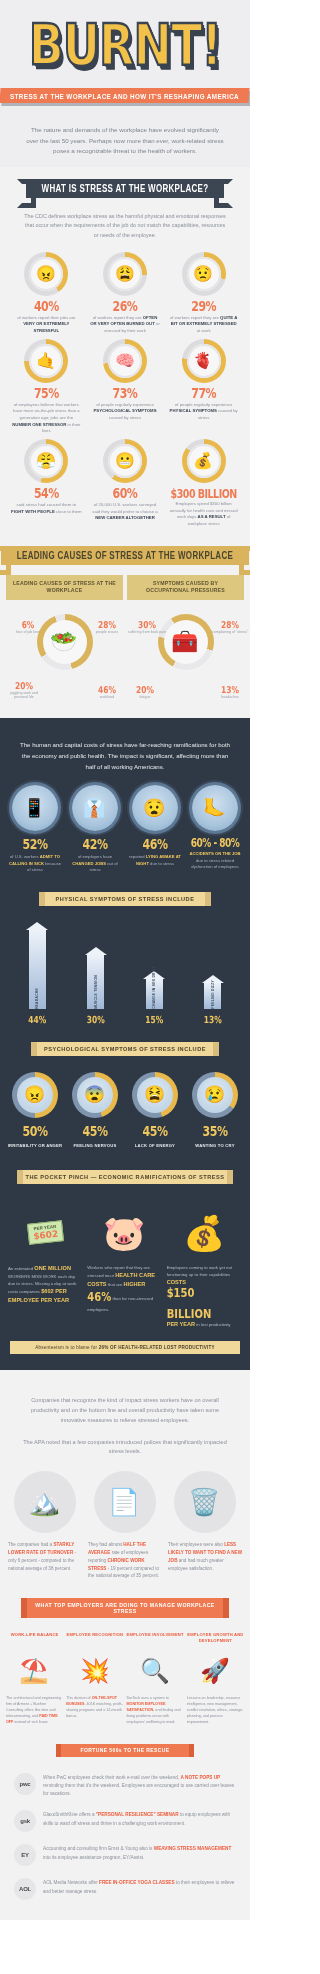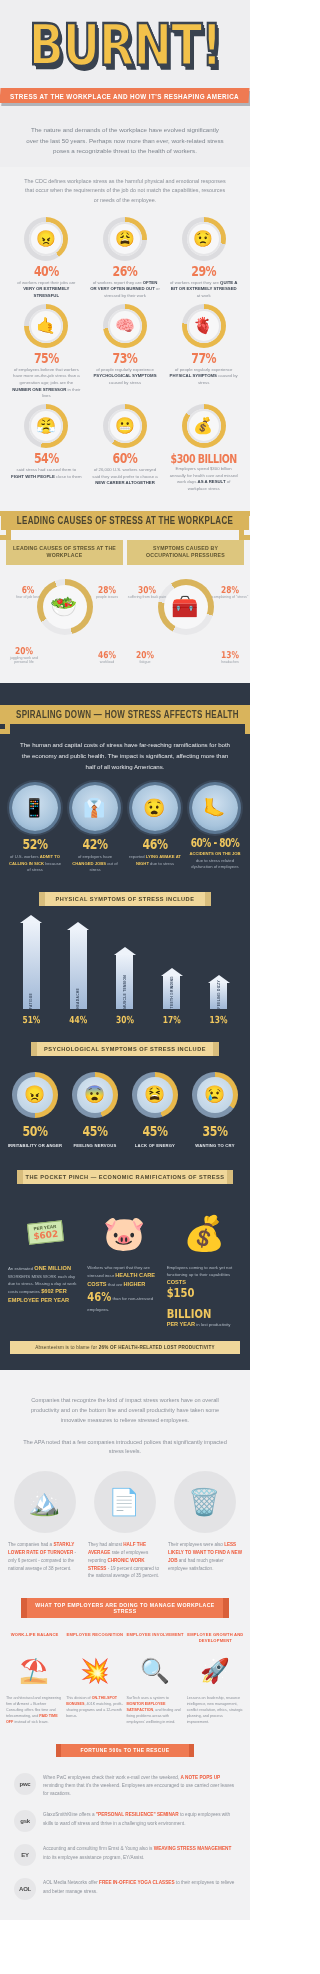--- a/index.html
+++ b/index.html
@@ -261,20 +261,25 @@
 
   <div class="hero">
     <div class="hero-title">BURNT!</div>
     <div class="hero-banner">
       <span>STRESS AT THE WORKPLACE AND HOW IT'S RESHAPING AMERICA</span>
     </div>
   </div>
   <div class="intro">The nature and demands of the workplace have evolved significantly over the last 50 years. Perhaps now more than ever, work-related stress poses a recognizable threat to the health of workers.</div>
 
   <div class="sec-light">
+    <div class="ribbon-wrap">
+      <span class="ribbon rb-dark">
+        <i>WHAT IS STRESS AT THE WORKPLACE?</i>
+      </span>
+    </div>
     <div class="lede">The CDC defines workplace stress as the harmful physical and emotional responses that occur when the requirements of the job do not match the capabilities, resources or needs of the employee.</div>
 
     <div class="donut-grid">
 
       <div class="donut-cell">
         <div class="donut" style="background:conic-gradient(#e8b84b 0 40%, #dcdcdf 40% 100%)">
           <div class="inner">😠</div>
         </div>
         <div class="pct">40%</div>
         <div class="cap">
@@ -416,25 +421,20 @@
           <div class="dlabel" style="right:-6px;bottom:0px;">
             <span class="n">13%</span>
             <span class="t">headaches</span>
           </div>
         </div>
       </div>
     </div>
   </div>
 
   <div class="sec-dark">
-    <div class="ribbon-wrap">
-      <span class="ribbon rb-gold">
-        <i>SPIRALING DOWN — HOW STRESS AFFECTS HEALTH</i>
-      </span>
-    </div>
     <div class="lede-dark">The human and capital costs of stress have far-reaching ramifications for both the economy and public health. The impact is significant, affecting more than half of all working Americans.</div>
 
     <div class="circ-grid">
       <div class="circ-cell">
         <div class="circ">📱</div>
         <div class="pct-gold">52%</div>
         <div class="cap-dark">
           <span>of U.S. workers </span><b>ADMIT TO CALLING IN SICK</b><span> because of stress</span>
         </div>
       </div>
@@ -457,42 +457,36 @@
         <div class="pct-gold" style="font-size:9px;">60% - 80%</div>
         <div class="cap-dark">
           <span></span><b>ACCIDENTS ON THE JOB</b><span> due to stress related dysfunction of employees</span>
         </div>
       </div>
     </div>
 
     <div class="gold-bar">PHYSICAL SYMPTOMS OF STRESS INCLUDE</div>
     <div class="bars">
       <div class="bar-col">
-        <div class="bar" style="height:92px;">
-          <div class="bar-label">FATIGUE</div>
-        </div>
-        <div class="bar-val">51%</div>
-      </div>
-      <div class="bar-col">
         <div class="bar" style="height:80px;">
           <div class="bar-label">HEADACHE</div>
         </div>
         <div class="bar-val">44%</div>
       </div>
       <div class="bar-col">
         <div class="bar" style="height:55px;">
           <div class="bar-label">MUSCLE TENSION</div>
         </div>
         <div class="bar-val">30%</div>
       </div>
       <div class="bar-col">
-        <div class="bar" style="height:34px;">
-          <div class="bar-label">TEETH GRINDING</div>
-        </div>
-        <div class="bar-val">17%</div>
+        <div class="bar" style="height:31px;">
+          <div class="bar-label">CHANGE IN SEX DRIVE</div>
+        </div>
+        <div class="bar-val">15%</div>
       </div>
       <div class="bar-col">
         <div class="bar" style="height:27px;">
           <div class="bar-label">FEELING DIZZY</div>
         </div>
         <div class="bar-val">13%</div>
       </div>
     </div>
 
     <div class="gold-bar" style="width:176px;">PSYCHOLOGICAL SYMPTOMS OF STRESS INCLUDE</div>

